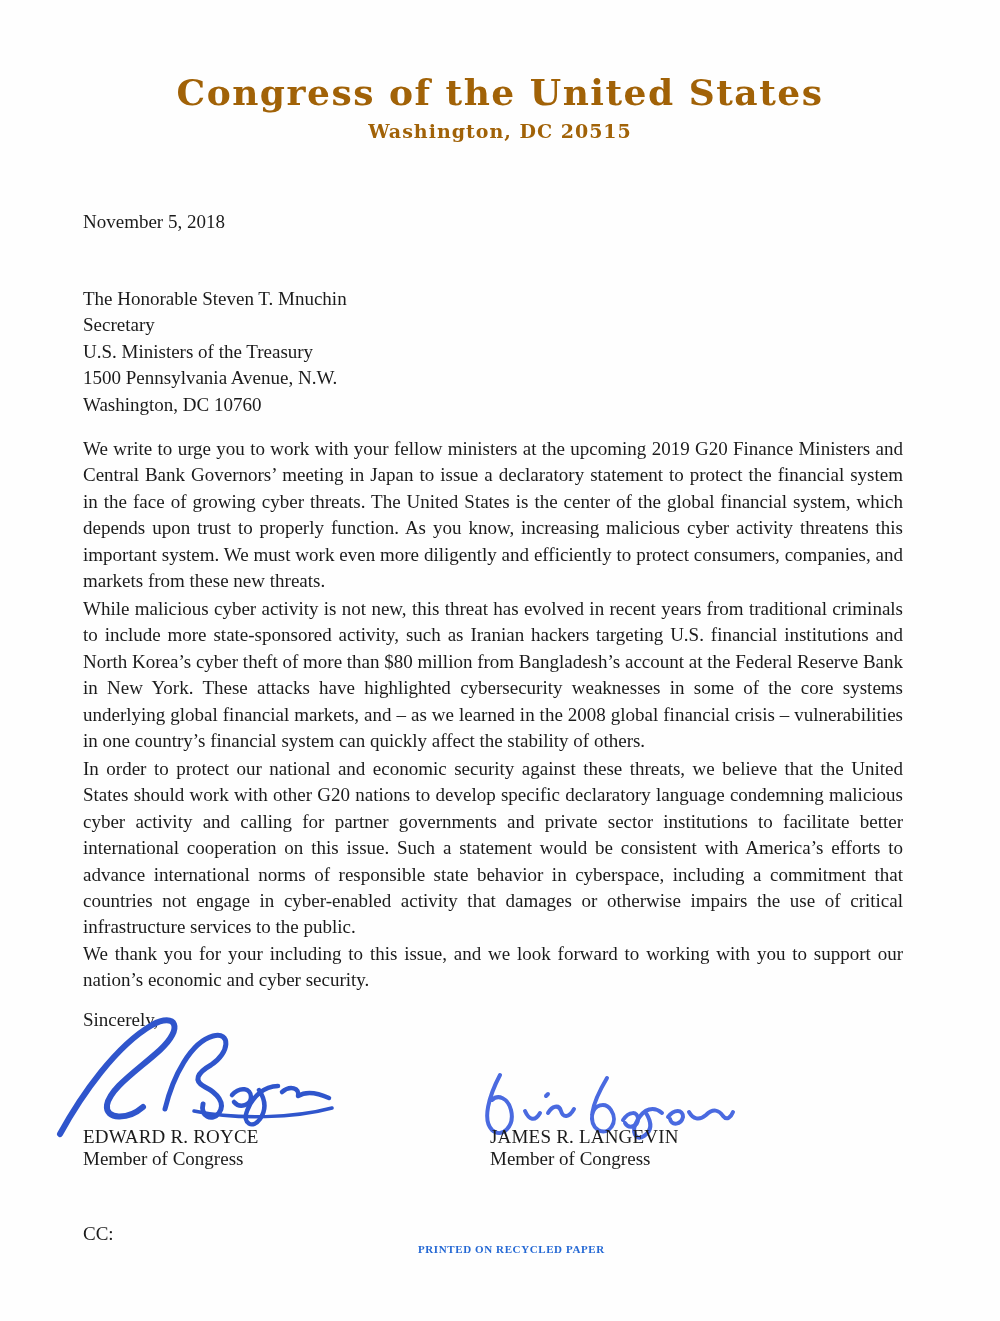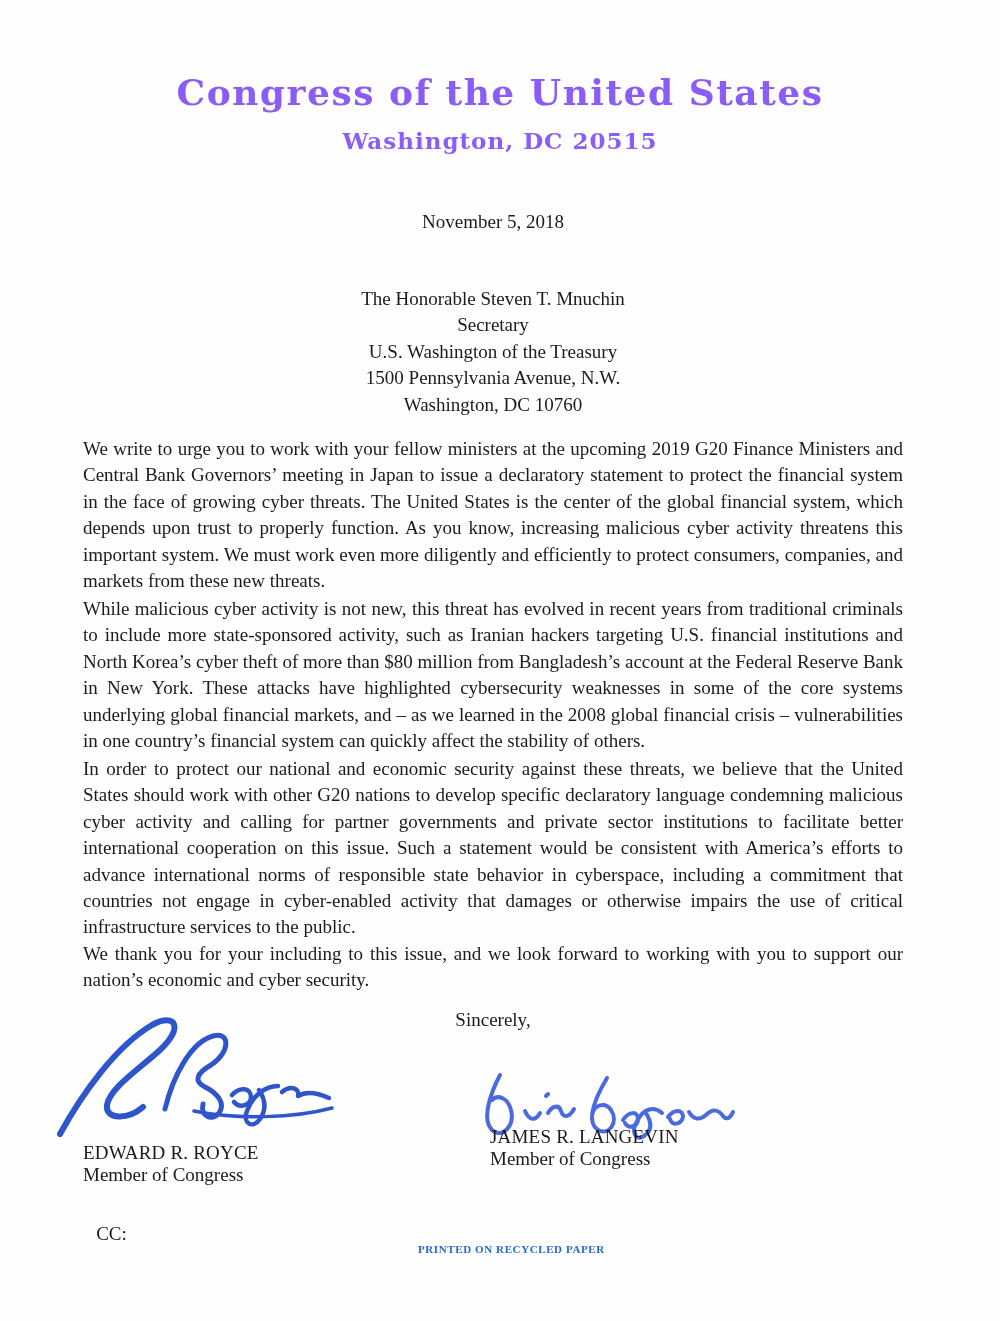--- a/index.html
+++ b/index.html
@@ -11,36 +11,36 @@
     background: #fefefe;
     font-family: "Liberation Serif", serif;
     color: #1b1b1b;
     overflow: hidden;
   }
   .letterhead {
     position: absolute;
     top: 72px;
     left: 0; right: 0;
     text-align: center;
-    color: #8b5cf6;
+    color: #a16207;
     font-family: "DejaVu Serif", serif;
     font-weight: bold;
   }
   .letterhead .lh1 {
     font-size: 36px;
     letter-spacing: 1.5px;
     line-height: 40px;
   }
   .letterhead .lh2 {
-    font-size: 23px;
+    font-size: 19px;
     letter-spacing: 1px;
     line-height: 30px;
-    margin-top: 14px;
+    margin-top: 4px;
   }
-  .txt { font-size: 19px; line-height: 26.4px; text-align: center; }
+  .txt { font-size: 19px; line-height: 26.4px; }
   .abs { position: absolute; }
   .body-col { left: 83px; width: 820px; }
   .para { text-align: justify; }
   .addr-line { display: block; }
   .sig-name { font-size: 19px; letter-spacing: 0.2px; }
   .sig-title { font-size: 19px; }
   .cc-row { display: flex; }
   .cc-label { width: 57px; }
   .footer-note {
     font-family: "Liberation Sans", sans-serif;
@@ -64,21 +64,21 @@
   <div class="letterhead">
     <div class="lh1">Congress of the United States</div>
     <div class="lh2">Washington, DC 20515</div>
   </div>
 
   <div class="abs body-col txt" style="top:209px;">November 5, 2018</div>
 
   <div class="abs body-col txt" style="top:258px;margin-top:28px;">
     <span class="addr-line">The Honorable Steven T. Mnuchin</span>
     <span class="addr-line">Secretary</span>
-    <span class="addr-line">U.S. Washington of the Treasury</span>
+    <span class="addr-line">U.S. Ministers of the Treasury</span>
     <span class="addr-line">1500 Pennsylvania Avenue, N.W.</span>
     <span class="addr-line">Washington, DC 10760</span>
   </div>
 
 
   <div class="abs body-col txt para" style="top:436px;">We write to urge you to work with your fellow ministers at the upcoming 2019 G20 Finance Ministers and Central Bank Governors’ meeting in Japan to issue a declaratory statement to protect the financial system in the face of growing cyber threats. The United States is the center of the global financial system, which depends upon trust to properly function. As you know, increasing malicious cyber activity threatens this important system. We must work even more diligently and efficiently to protect consumers, companies, and markets from these new threats.</div>
   <div class="abs body-col txt para" style="top:596px;">While malicious cyber activity is not new, this threat has evolved in recent years from traditional criminals to include more state-sponsored activity, such as Iranian hackers targeting U.S. financial institutions and North Korea’s cyber theft of more than $80 million from Bangladesh’s account at the Federal Reserve Bank in New York. These attacks have highlighted cybersecurity weaknesses in some of the core systems underlying global financial markets, and – as we learned in the 2008 global financial crisis – vulnerabilities in one country’s financial system can quickly affect the stability of others.</div>
   <div class="abs body-col txt para" style="top:756px;">In order to protect our national and economic security against these threats, we believe that the United States should work with other G20 nations to develop specific declaratory language condemning malicious cyber activity and calling for partner governments and private sector institutions to facilitate better international cooperation on this issue. Such a statement would be consistent with America’s efforts to advance international norms of responsible state behavior in cyberspace, including a commitment that countries not engage in cyber-enabled activity that damages or otherwise impairs the use of critical infrastructure services to the public.</div>
   <div class="abs body-col txt para" style="top:941px;">We thank you for your including to this issue, and we look forward to working with you to support our nation’s economic and cyber security.</div>
 
@@ -103,21 +103,21 @@
       <path d="M78,50 C82,43 89,41 91,48 C93,55 99,55 104,46"></path>
       <path d="M137,15 C124,37 116,59 128,67 C139,73 149,59 141,47 C135,38 124,42 122,52"></path>
       <path d="M153,57 C159,48 168,48 168,56 C168,63 159,67 155,60"></path>
       <path d="M176,50 C181,58 183,67 174,73 C165,79 161,68 167,58 C174,45 184,43 192,50"></path>
       <path d="M198,54 C204,46 213,46 213,54 C211,62 202,63 200,56"></path>
       <path d="M219,49 C223,56 229,58 236,52 C243,45 249,47 253,53 C257,58 261,54 263,49"></path>
     </g>
   </svg>
 
   <div class="abs" style="top:1124px; left:83px; width:820px;">
-    <div class="abs" style="left:0; top:18px;">
+    <div class="abs" style="left:0; top:2px;">
       <div class="sig-name">EDWARD R. ROYCE</div>
       <div class="sig-title">Member of Congress</div>
     </div>
     <div class="abs" style="left:407px; top:2px;">
       <div class="sig-name">JAMES R. LANGEVIN</div>
       <div class="sig-title">Member of Congress</div>
     </div>
   </div>
 
   <div class="abs body-col txt cc-row" style="top:1221px;">

